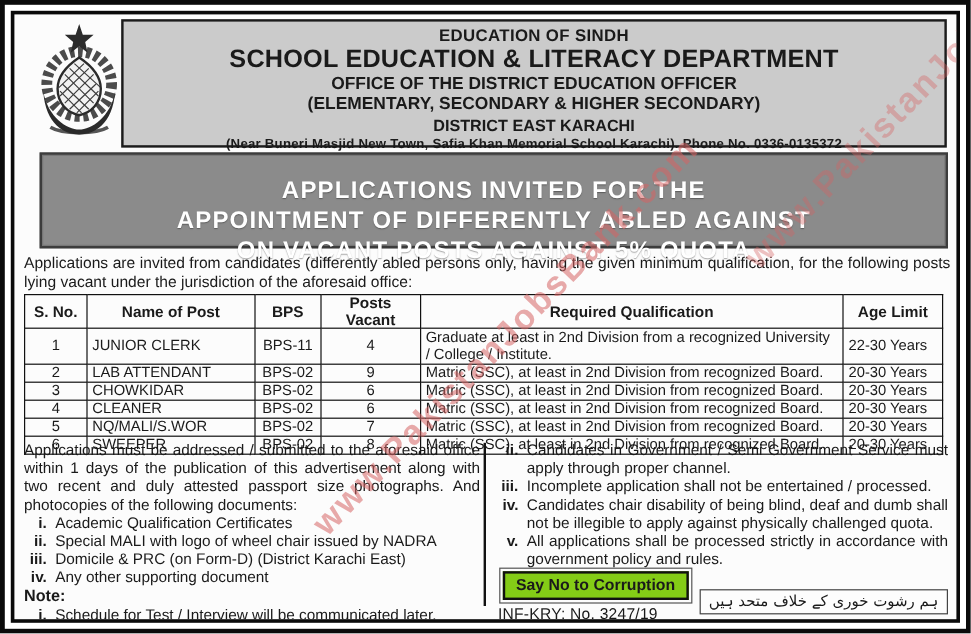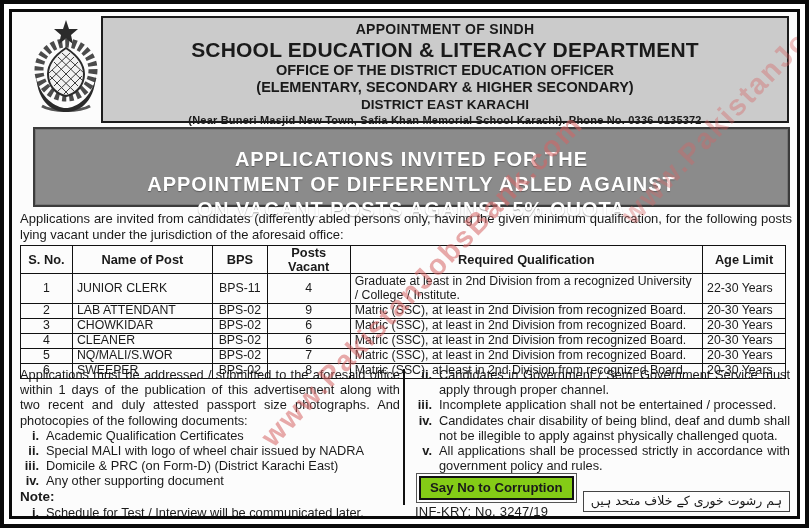--- a/index.html
+++ b/index.html
@@ -90,21 +90,21 @@
           <g stroke-width="1" opacity="0.9">
             <path d="M32 44 L56 68 M36 39 L60 62 M30 52 L52 73 M40 35 L62 55 M28 58 L46 76"></path>
             <path d="M56 44 L32 68 M52 39 L28 62 M58 52 L36 73 M48 35 L27 55 M60 58 L42 76"></path>
           </g>
           <path d="M14 58 C18 80 34 90 44 90 C54 90 70 80 74 58 C72 86 56 94 44 94 C32 94 16 86 14 58 Z" fill="#2b2b2b" stroke="none"></path>
           <path d="M20 88 C30 94 58 94 68 88" stroke-width="3" opacity="0.8"></path>
         </g>
       </svg>
 
       <div class="header-box">
-        <div class="h-line1">APPOINTMENT OF SINDH</div>
+        <div class="h-line1">EDUCATION OF SINDH</div>
         <div class="h-title">SCHOOL EDUCATION &amp; LITERACY DEPARTMENT</div>
         <div class="h-line3">OFFICE OF THE DISTRICT EDUCATION OFFICER</div>
         <div class="h-line4">(ELEMENTARY, SECONDARY &amp; HIGHER SECONDARY)</div>
         <div class="h-line5">DISTRICT EAST KARACHI</div>
         <div class="h-line6">(Near Buneri Masjid New Town, Safia Khan Memorial School Karachi). Phone No. 0336-0135372</div>
       </div>
 
       <div class="banner">
         <div class="b-line">APPLICATIONS INVITED FOR THE</div>
         <div class="b-line">APPOINTMENT OF DIFFERENTLY ABLED AGAINST</div>

